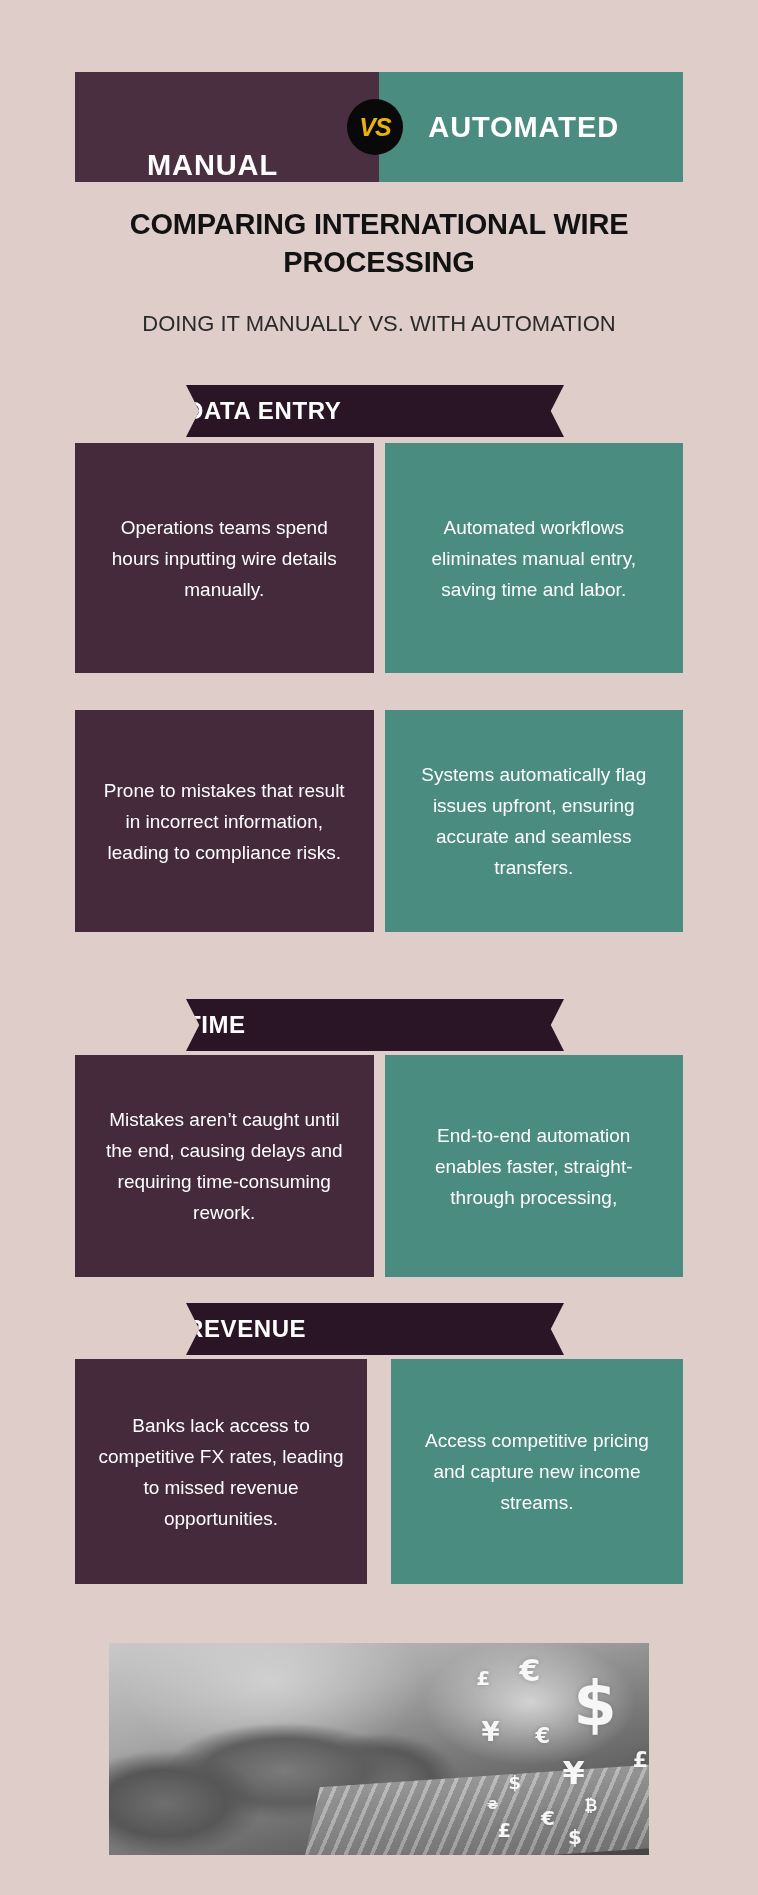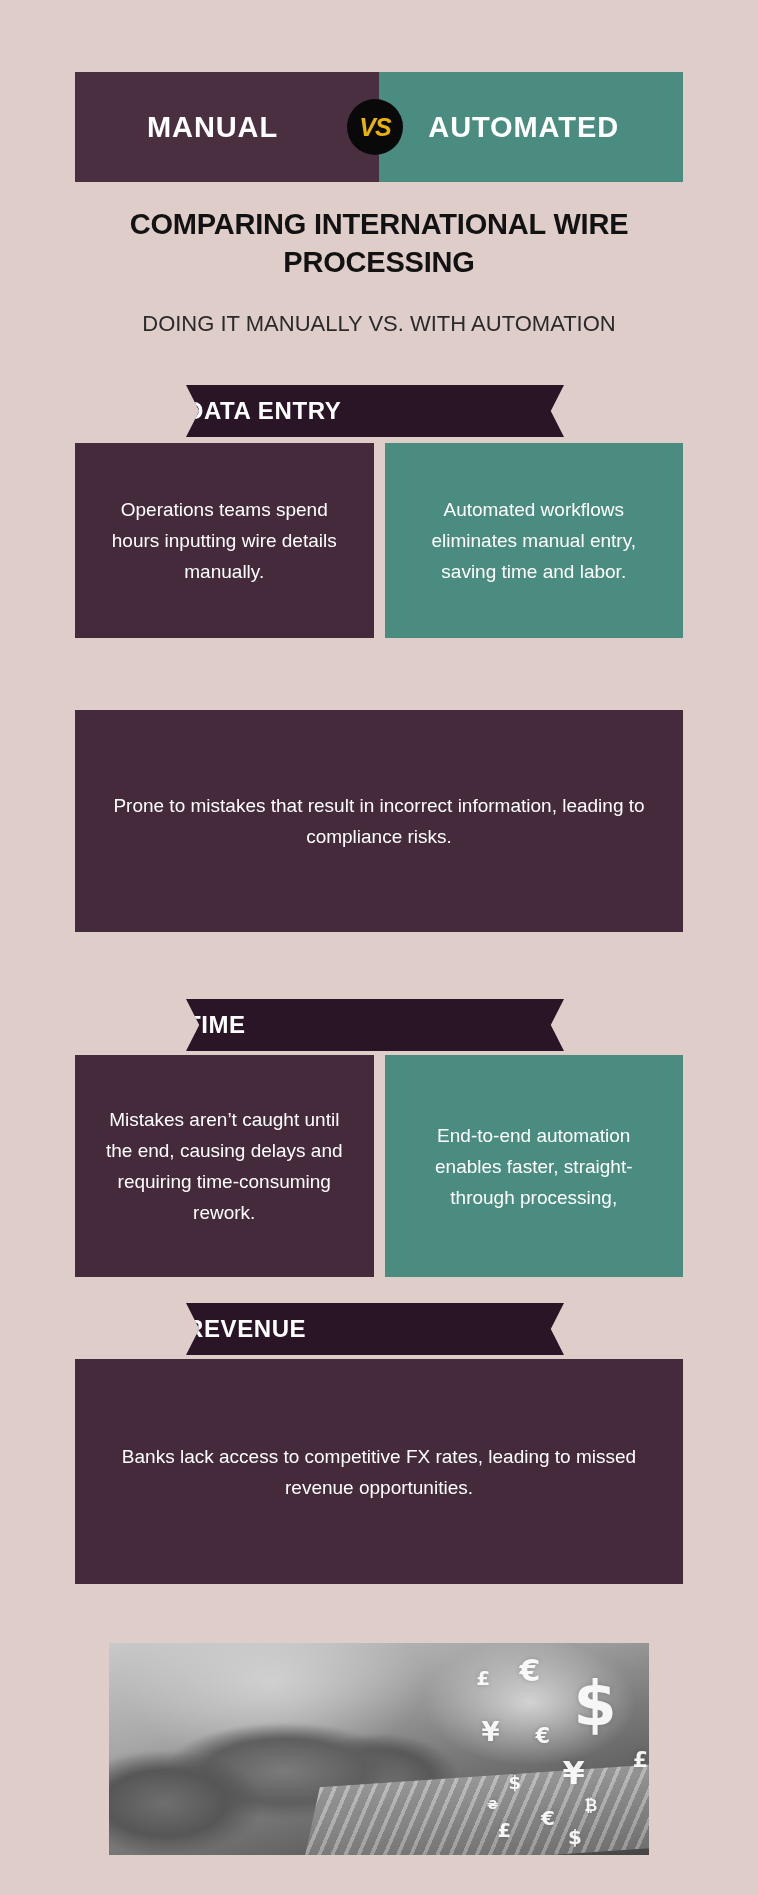--- a/index.html
+++ b/index.html
@@ -33,20 +33,21 @@
     flex: 0 0 50%;
     height: 100%;
     display: flex;
     align-items: center;
     box-sizing: border-box;
   }
   .header-manual {
     background: #4a2f41;
     justify-content: flex-start;
     padding-left: 72px;
+    align-items: flex-end;
   }
   .header-auto {
     background: #4a8c80;
     justify-content: flex-end;
     padding-right: 64px;
   }
   .header-half span {
     color: #ffffff;
     font-size: 29px;
     font-weight: bold;
@@ -214,32 +215,35 @@
   <div class="vs-badge">
     <span>VS</span>
   </div>
 
   <div class="main-title">COMPARING INTERNATIONAL WIRE PROCESSING</div>
   <div class="sub-title">DOING IT MANUALLY VS. WITH AUTOMATION</div>
 
   <div class="ribbon" style="top:385px;">
     <span>DATA ENTRY</span>
   </div>
-  <div class="card-row" style="top:443px; height:195px;border-radius:21px;">
+  <div class="card-row" style="top:443px; height:230px;border-radius:21px;">
     <div class="card card-manual">
       <p>Operations teams spend hours inputting wire details manually.</p>
     </div>
     <div class="card card-auto">
       <p>Automated workflows eliminates manual entry, saving time and labor.</p>
     </div>
   </div>
 
   <div class="card-row" style="top:710px; height:222px;">
     <div class="card card-manual">
       <p>Prone to mistakes that result in incorrect information, leading to compliance risks.</p>
+    </div>
+    <div class="card card-auto">
+      <p>Systems automatically flag issues upfront, ensuring accurate and seamless transfers.</p>
     </div>
   </div>
 
   <div class="ribbon" style="top:999px;">
     <span>TIME</span>
   </div>
   <div class="card-row" style="top:1055px; height:222px;">
     <div class="card card-manual">
       <p>Mistakes aren’t caught until the end, causing delays and requiring time-consuming rework.</p>
     </div>
@@ -247,20 +251,23 @@
       <p>End-to-end automation enables faster, straight-through processing,</p>
     </div>
   </div>
 
   <div class="ribbon" style="top:1303px;">
     <span>REVENUE</span>
   </div>
   <div class="card-row" style="top:1359px; height:225px;gap:24px;">
     <div class="card card-manual">
       <p>Banks lack access to competitive FX rates, leading to missed revenue opportunities.</p>
+    </div>
+    <div class="card card-auto">
+      <p>Access competitive pricing and capture new income streams.</p>
     </div>
   </div>
 
   <div class="photo">
     <div class="bg"></div>
     <div class="hands"></div>
     <div class="keyboard"></div>
 
     <span class="sym" style="left:68%; top:12%; font-size:20px;">£</span>
     <span class="sym" style="left:76%; top:6%;  font-size:30px;">€</span>

